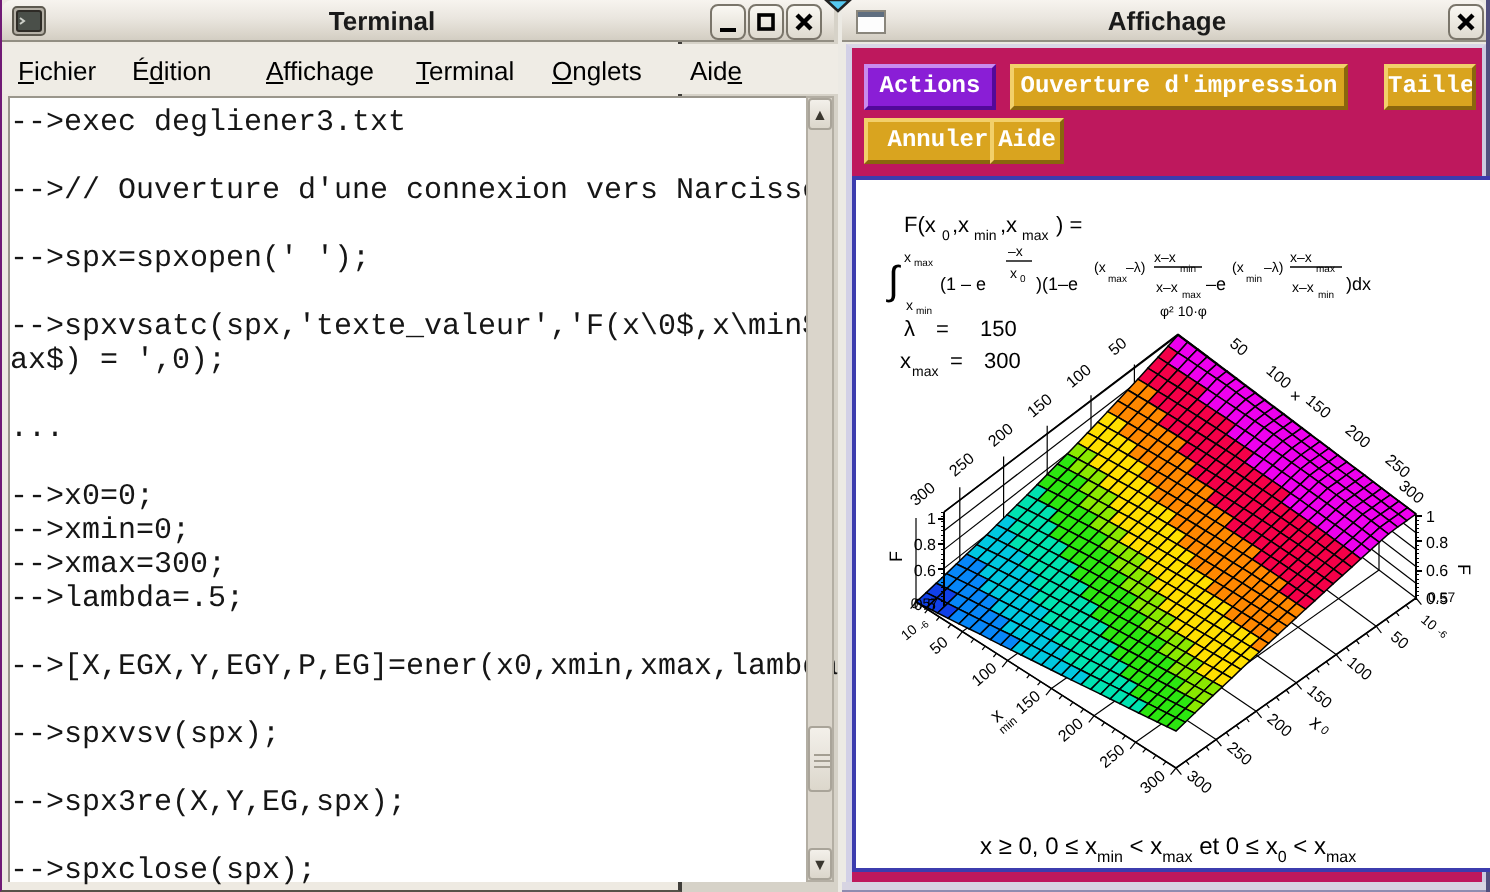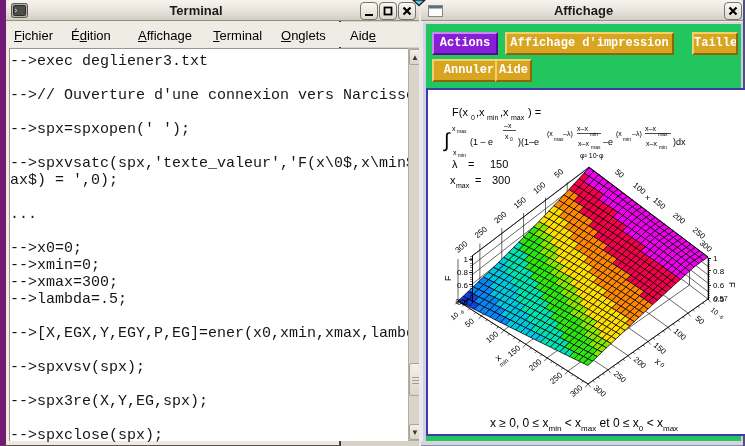--- a/index.html
+++ b/index.html
@@ -8,42 +8,42 @@
 .tbar { position:absolute; top:0; height:21px;
   background:linear-gradient(#f7f4ef 0%, #eae6df 45%, #dcd7cd 80%, #d3cec3 100%);
   border-bottom:1px solid #928e83; }
 .ttitle { position:absolute; top:3px; width:100%; text-align:center;
   font-weight:bold; font-size:13px; color:#1a1a1a; }
 .wbtn { position:absolute; top:2px; width:18px; height:18px; border:1px solid #7a756a;
   border-radius:4px; background:linear-gradient(#faf8f3,#dedacf);
   text-align:center; font-weight:bold; font-size:12px; line-height:16px; color:#000; }
 
 #term { left:0; top:0; width:341px; height:446px; background:#eeeae2;
-  border-left:6px solid #701a75; border-right:2px solid #403e3a;
+  border-left:1px solid #701a75; border-right:2px solid #403e3a;
   border-bottom:1px solid #565249; }
 #menu { position:absolute; left:1px; top:22px; width:417px; height:25px;
   background:#efece5; font-size:13px; color:#000;text-align:right; }
 #menu span { position:absolute; top:6px; }
 #tview { position:absolute; left:3px; top:48px; width:400px; height:393px;
   background:#fff; border-top:1px solid #9a968c; border-left:1px solid #9a968c; }
 #ttext { position:absolute; left:0px; top:4px; font-family:"Liberation Mono",monospace;
   font-size:15px; line-height:17px; color:#161616; white-space:pre; }
 
 #sbar { position:absolute; left:402px; top:48px; width:14px; height:393px;
   background:#dad5cb; border:1px solid #b3aea3; }
 .sbtn { position:absolute; left:0px; width:12px; height:16px; background:linear-gradient(#f3f0ea,#dbd6cb);
   border:1px solid #a9a499; border-radius:2px; font-size:8px; text-align:center; line-height:15px; color:#3a372f; }
 #sthumb { position:absolute; left:0px; top:314px; width:12px; height:33px;
   background:linear-gradient(#f3f0ea,#dcd7cc); border:1px solid #a9a499; border-radius:2px; }
 .grip { position:absolute; left:2px; width:8px; height:1px; background:#a39e92; }
 
 #aff { left:419px; top:0; width:326px; height:446px; background:#eceae4;
   border-left:2px solid #eceae4; border-right:2px solid #514f7e; }
 #affbody { position:absolute; left:2px; top:22px; width:320px; height:419px;
-  background:#22c55e; border-top:2px solid #d9d6e6; border-left:3px solid #d2d0e6;
+  background:#be185d; border-top:2px solid #d9d6e6; border-left:3px solid #d2d0e6;
   border-right:2px solid #cccae0; }
 .btn { position:absolute; height:23px; white-space:nowrap; overflow:hidden; color:#fff; font-family:"Liberation Mono",monospace;
   font-weight:bold; font-size:12px; text-align:center; line-height:19px; }
 .gold { background:#d9a41f; border:2px solid; border-color:#f2d06a #8a660d #8a660d #f2d06a; }
 .purp { background:#8a1ed6; border:2px solid; border-color:#c98af0 #53099a #53099a #c98af0; }
 #plotbox { position:absolute; left:0px; top:64px; width:346px; height:348px;
   background:#fff; border:2px solid #3c3cae; }
 #affbot { position:absolute; left:0; top:441px; width:322px; height:5px; background:#d7d4e2; border-bottom:1px solid #8e8cb0; box-sizing:border-box; }
 </style></head>
 <body>
@@ -116,21 +116,21 @@
     <svg class="abs" style="left:7px;top:5px" width="15" height="12" viewBox="0 0 15 12">
       <rect x="0.5" y="0.5" width="14" height="11" fill="#fdfdfd" stroke="#8a867c"></rect>
       <rect x="1" y="1" width="13" height="2.5" fill="#5f6e80"></rect>
     </svg>
     <div class="wbtn" style="left:303px;"><svg width="16" height="16">
           <path d="M4.5 4.5 L11.5 11.5 M11.5 4.5 L4.5 11.5" stroke="#000" stroke-width="2.2"></path>
         </svg></div>
   </div>
   <div id="affbody">
     <div class="btn purp" style="left:6px;top:8px;width:66px;">Actions</div>
-    <div class="btn gold" style="left:79px;top:8px;width:169px;">Affichage d'impression</div>
+    <div class="btn gold" style="left:79px;top:8px;width:169px;">Ouverture d'impression</div>
     <div class="btn gold" style="left:266px;top:8px;width:46px;">Taille</div>
     <div class="btn gold" style="left:6px;top:35px;width:74px;">Annuler</div>
     <div class="btn gold" style="left:69px;top:35px;width:37px;">Aide</div>
     <div id="plotbox">
       <svg width="309" height="344" viewBox="428 90 309 344" style="position:absolute;left:0;top:0">
         <g font-family="Liberation Sans, sans-serif">
 
         <g fill="#000" font-size="11">
           <text x="452" y="116">F(x</text>
               <text x="471" y="120" font-size="7">0</text>

